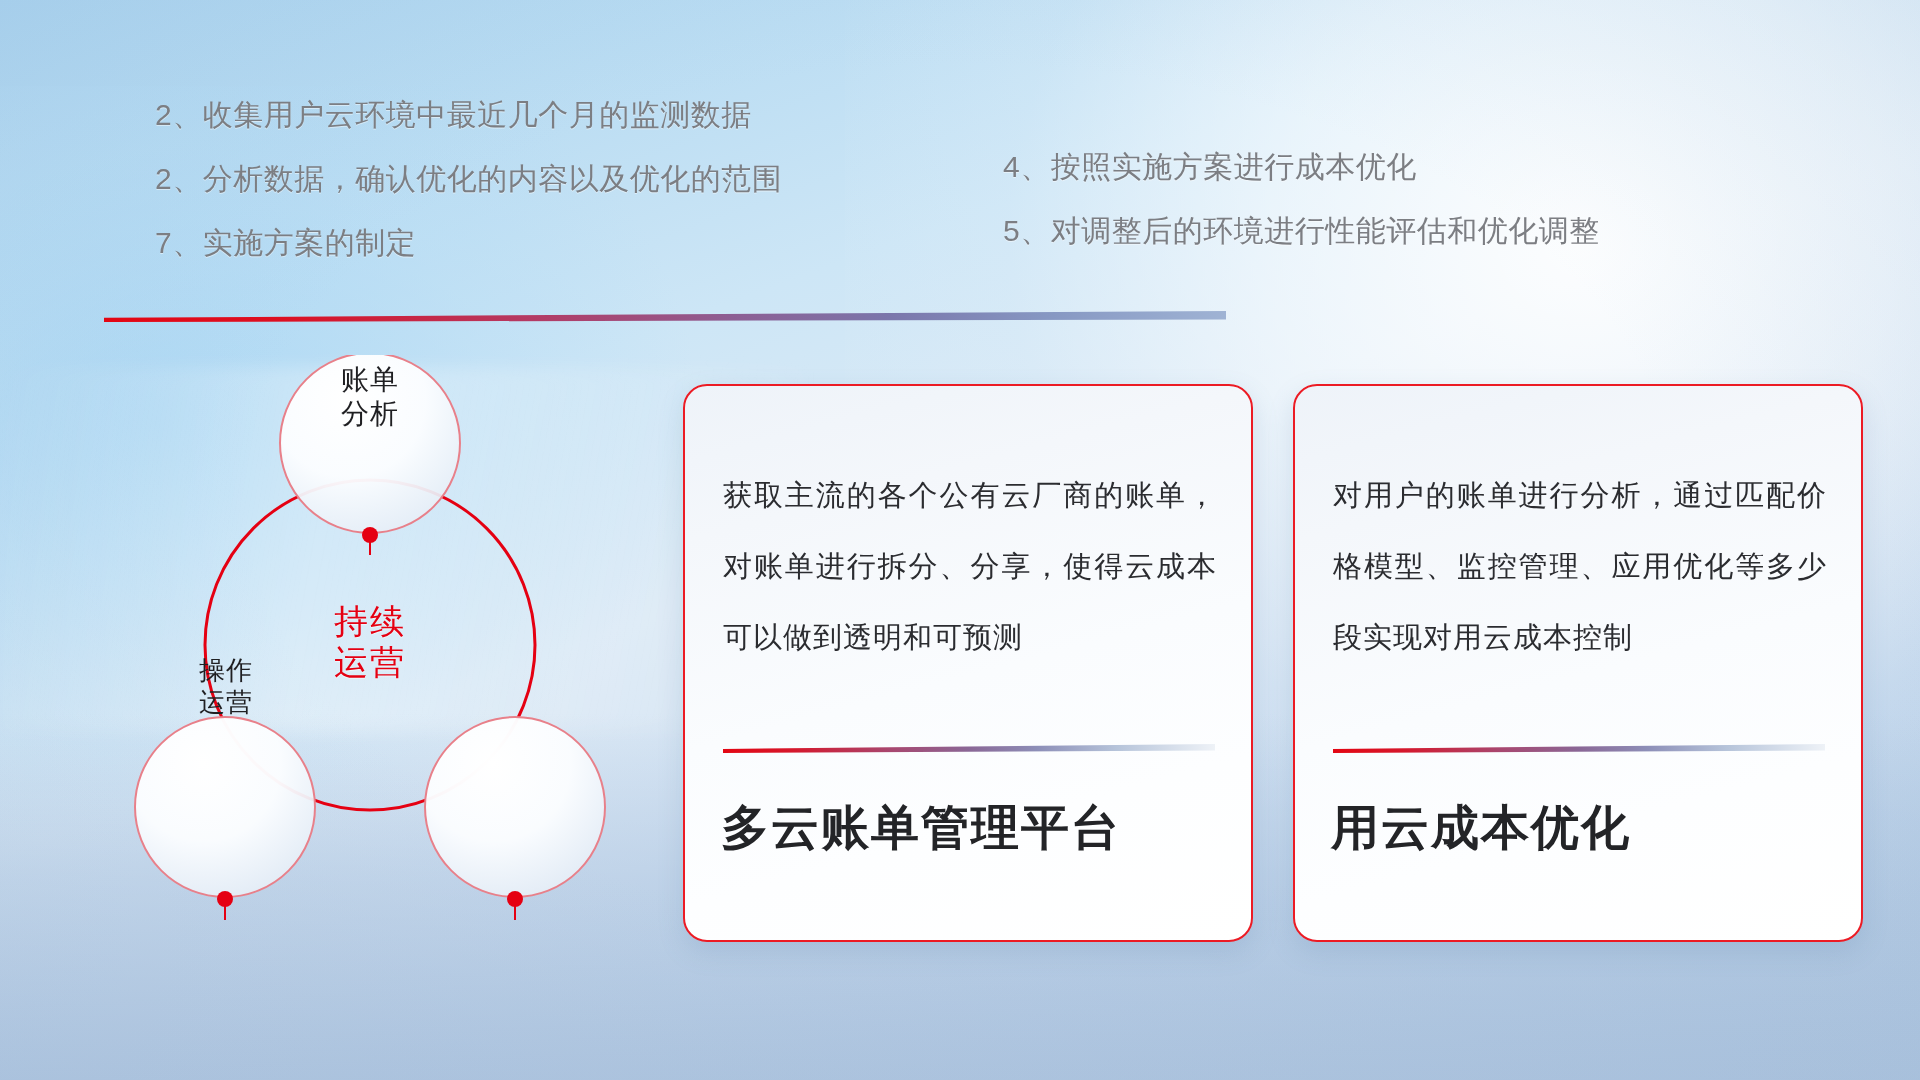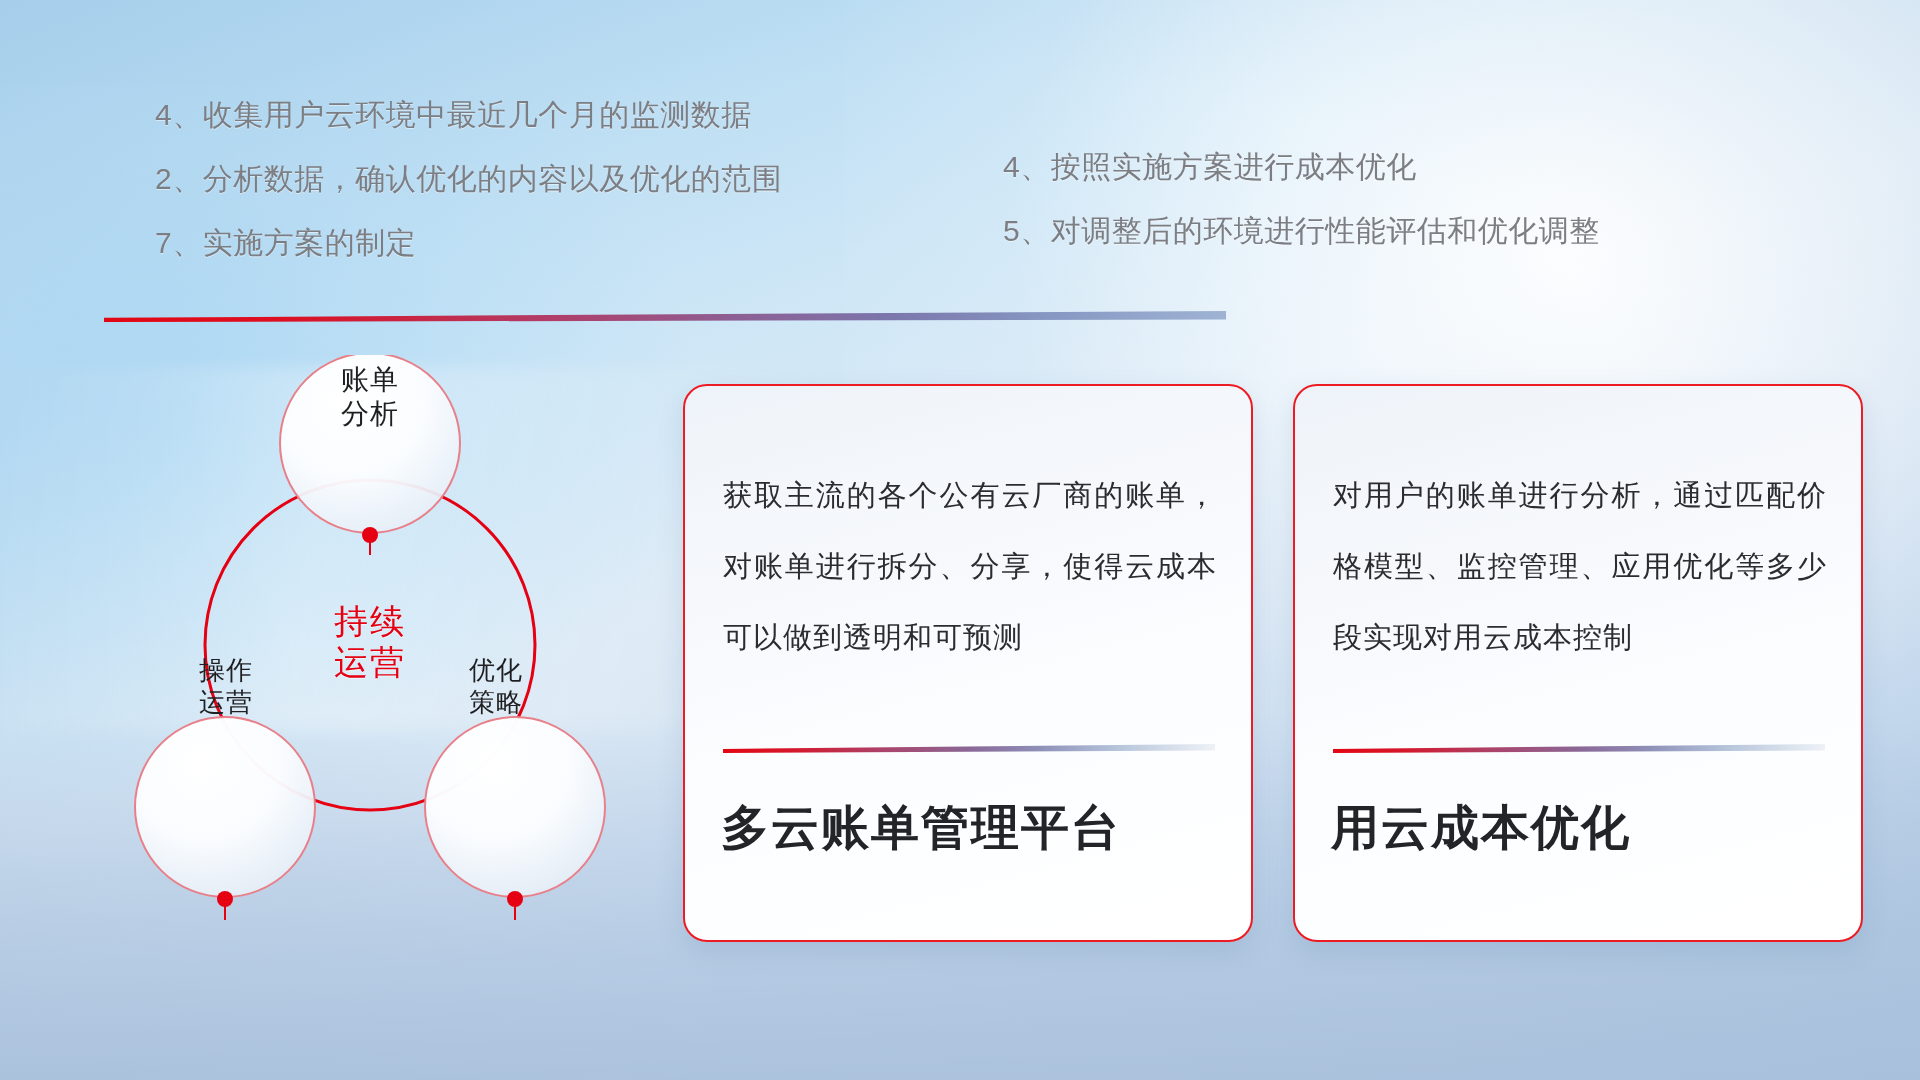--- a/index.html
+++ b/index.html
@@ -149,21 +149,21 @@
   <div class="bg-glow-left"></div>
   <div class="bg-glow-right"></div>
   <div class="bg-sheen"></div>
   <div class="bg-bottom"></div>
   <div class="bg-vig"></div>
 </div>
 
 <div id="stage">
 
   <div class="bullets" id="bullets-left">
-    <div class="row">4、收集用户云环境中最近几个月的监测数据</div>
+    <div class="row">2、收集用户云环境中最近几个月的监测数据</div>
     <div class="row">2、分析数据，确认优化的内容以及优化的范围</div>
     <div class="row">7、实施方案的制定</div>
   </div>
 
   <div class="bullets" id="bullets-right">
     <div class="row">4、按照实施方案进行成本优化</div>
     <div class="row">5、对调整后的环境进行性能评估和优化调整</div>
   </div>
 
   <div id="top-divider"></div>
@@ -190,22 +190,20 @@
 
       <circle cx="270" cy="180" r="8" fill="#e50012"></circle>
       <circle cx="125" cy="544" r="8" fill="#e50012"></circle>
       <circle cx="415" cy="544" r="8" fill="#e50012"></circle>
     </svg>
 
     <div class="venn-label" id="venn-top-label">账单
 分析</div>
     <div class="venn-label" id="venn-left-label">操作
 运营</div>
-    <div class="venn-label" id="venn-right-label">优化
-策略</div>
     <div class="venn-label" id="venn-center-label">持续
 运营</div>
   </div>
 
   <div class="card" id="card-1">
     <div class="card-body">获取主流的各个公有云厂商的账单，对账单进行拆分、分享，使得云成本可以做到透明和可预测</div>
     <div class="card-divider"></div>
     <div class="card-title">多云账单管理平台</div>
   </div>
 

